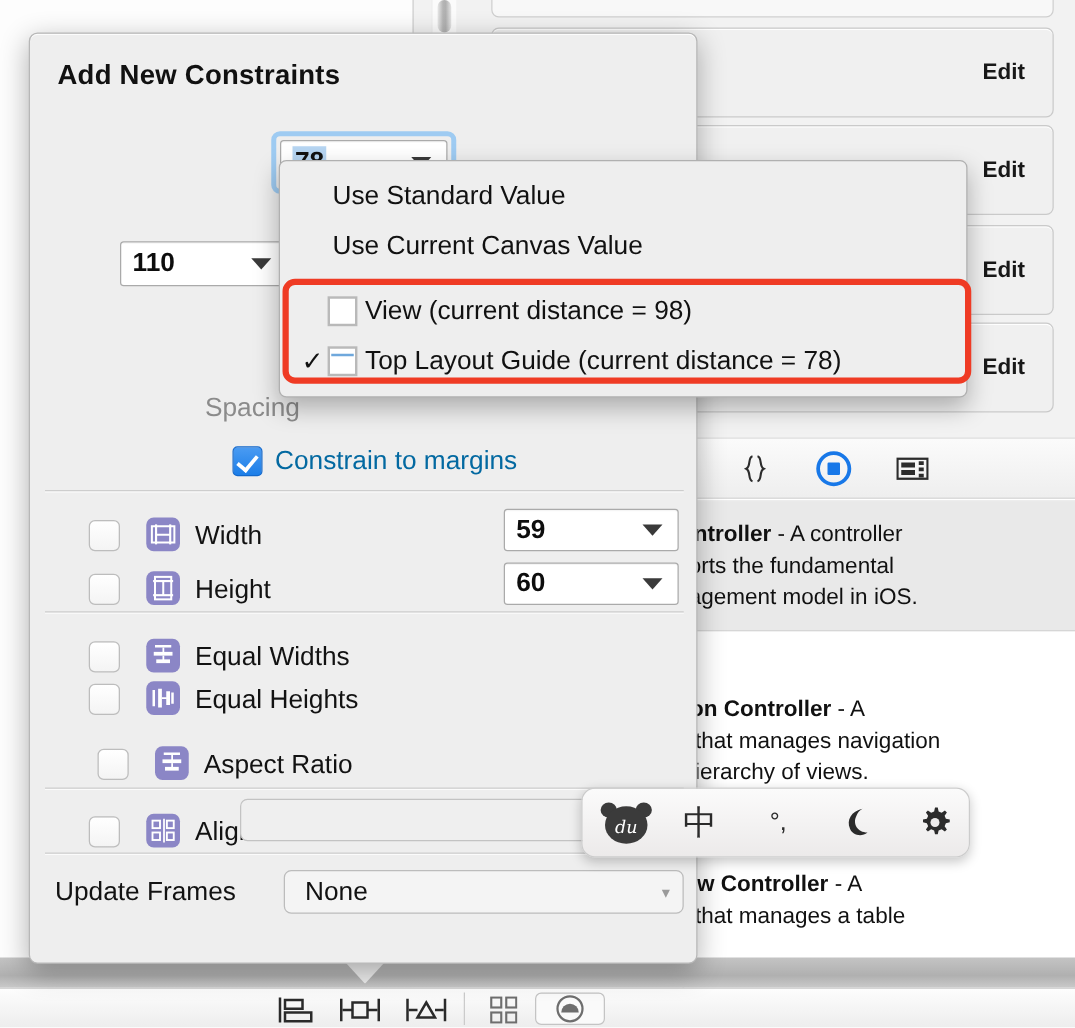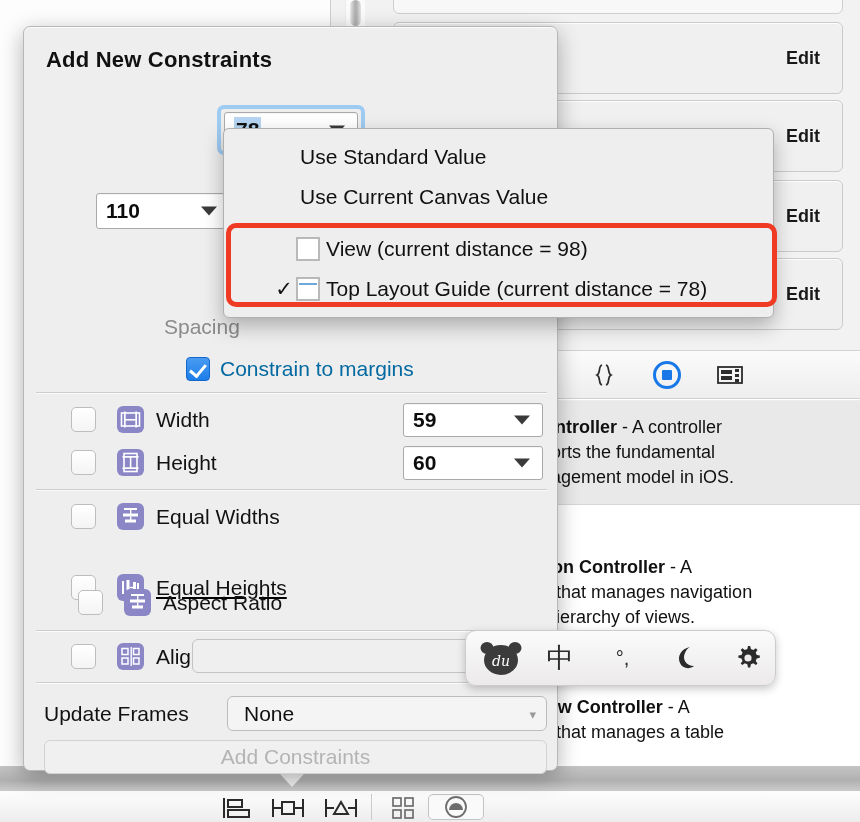--- a/index.html
+++ b/index.html
@@ -246,21 +246,21 @@
     position: absolute;
     left: 12px; width: 511px; height: 1px;
     background: #cdcdcd;
     box-shadow: 0 1px 0 #fbfbfb;
   }
 
   
   .arow {
     position: absolute;
     left: 0; width: 535px; height: 43px;
-    display: flex; align-items: center;
+    display: flex; align-items: flex-end;
   }
   .cb-empty {
     width: 25px; height: 25px;
     margin-left: 47px;
     background: linear-gradient(to bottom,#ffffff,#f4f4f4);
     border: 1px solid #bdbdbd;
     border-radius: 5px;
     flex: none;
   }
   .icon-purple {
@@ -344,21 +344,20 @@
     border: 1px solid #b0b0b0;
     border-radius: 6px;
     box-shadow: 0 8px 20px rgba(0,0,0,0.28);
   }
   .menu-item {
     position: absolute;
     left: 0; width: 551px; height: 40px;
     display: flex; align-items: center;
     font-size: 21px;
     color: #111;
-    padding-left: 34px;
   }
   .menu-item .mtext { margin-left: 42px; }
   .menu-item.checkable .mtext { margin-left: 6px; }
   .menu-check {
     width: 24px;
     margin-left: 14px;
     font-size: 21px;
     color: #111;
     flex: none;
     text-align: center;
@@ -620,21 +619,21 @@
             <rect x="4" y="2" width="13" height="2" fill="#fff"></rect>
             <rect x="3" y="7.5" width="15" height="3" fill="#fff"></rect>
             <rect x="10" y="4" width="1.4" height="4" fill="#fff"></rect>
             <rect x="5" y="13.5" width="11" height="3" fill="#fff"></rect>
             <rect x="10" y="10.5" width="1.4" height="3.5" fill="#fff"></rect>
           </svg>
       </span>
       <span class="alabel">Equal Widths</span>
     </div>
 
-    <div class="arow" style="top:539px;text-decoration:underline;">
+    <div class="arow" style="top:502px;">
       <span class="cb-empty"></span>
       <span class="icon-purple">
         <svg width="21" height="21" viewBox="0 0 21 21">
             <rect x="2" y="4" width="2" height="13" fill="#fff"></rect>
             <rect x="6.5" y="3" width="3" height="15" fill="#fff"></rect>
             <rect x="9.5" y="9.8" width="4" height="1.4" fill="#fff"></rect>
             <rect x="13" y="5" width="3" height="11" fill="#fff"></rect>
             <rect x="17" y="6" width="2" height="9" fill="#fff"></rect>
           </svg>
       </span>
@@ -675,21 +674,20 @@
     </div>
 
     <div class="sep" style="top:655px;"></div>
 
     <div class="uf-label">Update Frames</div>
     <div class="uf-field">
       <span class="v">None</span>
       <span class="a">▾</span>
     </div>
 
-    <div class="addbtn">Add Constraints</div>
   </div>
 
   <div class="menu">
     <div class="menu-item" style="top:8px;">
       <span class="mtext">Use Standard Value</span>
     </div>
     <div class="menu-item" style="top:48px;">
       <span class="mtext">Use Current Canvas Value</span>
     </div>
 

